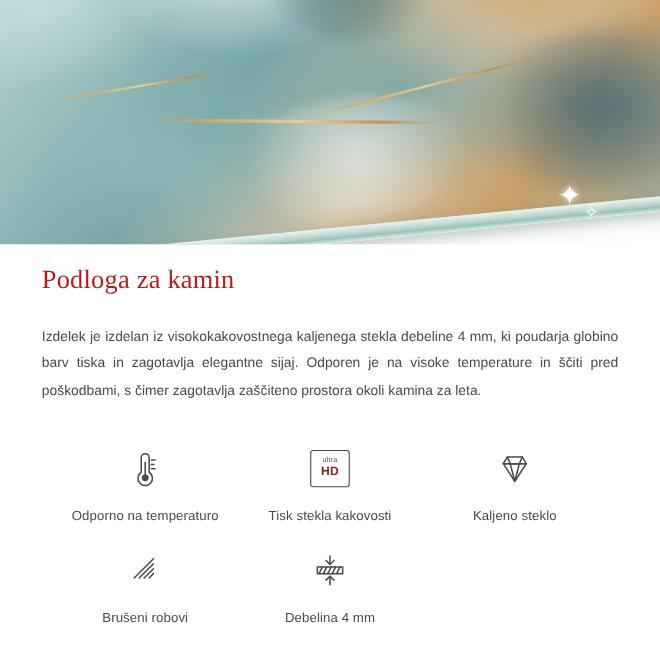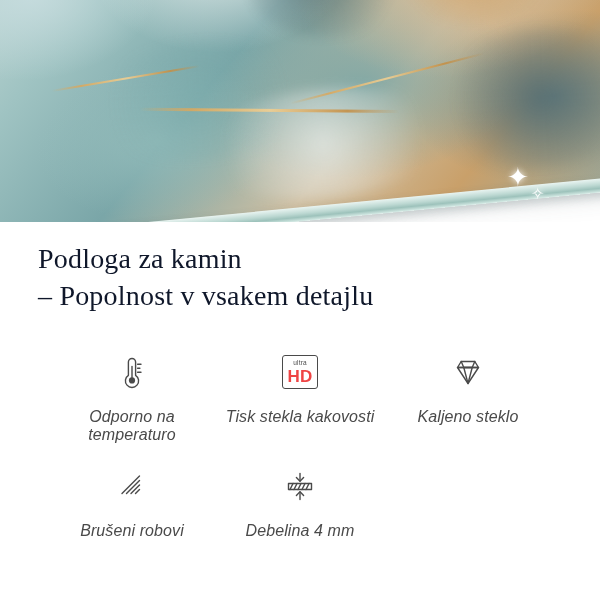--- a/index.html
+++ b/index.html
@@ -98,23 +98,23 @@
   }
   .sp1 { left: 507px; top: 164px; font-size: 26px; }
   .sp2 { left: 531px; top: 186px; font-size: 16px; }
 
   
   .content {
     padding: 10px 38px 0 38px;
   }
   .headline {
     font-family: "Liberation Serif", serif;
-    font-size: 28px;
+    font-size: 24px;
     line-height: 1.33;
-    color: #0f172a;
+    color: #b91c1c;
     font-weight: 400;
     margin: 8px 0 4px 0;
     letter-spacing: .2px;
   }
   .headline .line2 { display: block; }
 
   .body-copy {
     margin: 22px 0 0 0;
     font-size: 12.6px;
     line-height: 1.95;
@@ -139,24 +139,23 @@
   }
   .feature-icon {
     width: 48px;
     height: 48px;
     display: flex;
     align-items: center;
     justify-content: center;
     margin-bottom: 12px;
   }
   .feature-label {
-    font-size: 16px;
+    font-size: 12px;
     color: #4a4a4a;
     letter-spacing: .1px;
-    font-style: italic;
   }
 
   svg { display: block; }
   .stroke {
     fill: none;
     stroke: #4a4a4a;
     stroke-width: 1.4;
     stroke-linecap: round;
     stroke-linejoin: round;
   }
@@ -171,23 +170,23 @@
     justify-content: center;
     line-height: 1;
   }
   .ultrahd-top {
     font-size: 6.5px;
     color: #4a4a4a;
     letter-spacing: .2px;
     margin-bottom: 1px;
   }
   .ultrahd-bottom {
-    font-size: 17px;
+    font-size: 11px;
     font-weight: bold;
-    color: #ef4444;
+    color: #7f1d1d;
     letter-spacing: .2px;
   }
 </style>
 </head>
 <body>
 
 <div class="page">
 
   <div class="hero">
     <div class="hero-art">
@@ -204,23 +203,23 @@
       </div>
       <div class="glass-edge"></div>
     </div>
     <span class="sparkle sp1">✦</span>
     <span class="sparkle sp2">✧</span>
   </div>
 
   <div class="content">
     <h1 class="headline">
       <span>Podloga za kamin</span>
-      <span class="line2">– Popolnost v vsakem detajlu</span>
     </h1>
 
+    <p class="body-copy">Izdelek je izdelan iz visokokakovostnega kaljenega stekla debeline 4 mm, ki poudarja globino barv tiska in zagotavlja elegantne sijaj. Odporen je na visoke temperature in ščiti pred poškodbami, s čimer zagotavlja zaščiteno prostora okoli kamina za leta.</p>
 
     <div class="features">
 
       <div class="feature">
         <div class="feature-icon">
           <svg width="46" height="46" viewBox="0 0 46 46" aria-hidden="true">
             <path class="stroke" d="M23 9.5a3.6 3.6 0 0 1 3.6 3.6v13.2a6.6 6.6 0 1 1-7.2 0V13.1A3.6 3.6 0 0 1 23 9.5z"></path>
             <circle cx="23" cy="31.4" r="3.1" fill="#4a4a4a"></circle>
             <path class="stroke" d="M23 28.6V17.4"></path>
             <path class="stroke" d="M28.6 15.2h3.4M28.6 19.2h2.3M28.6 23.2h3.4"></path>

